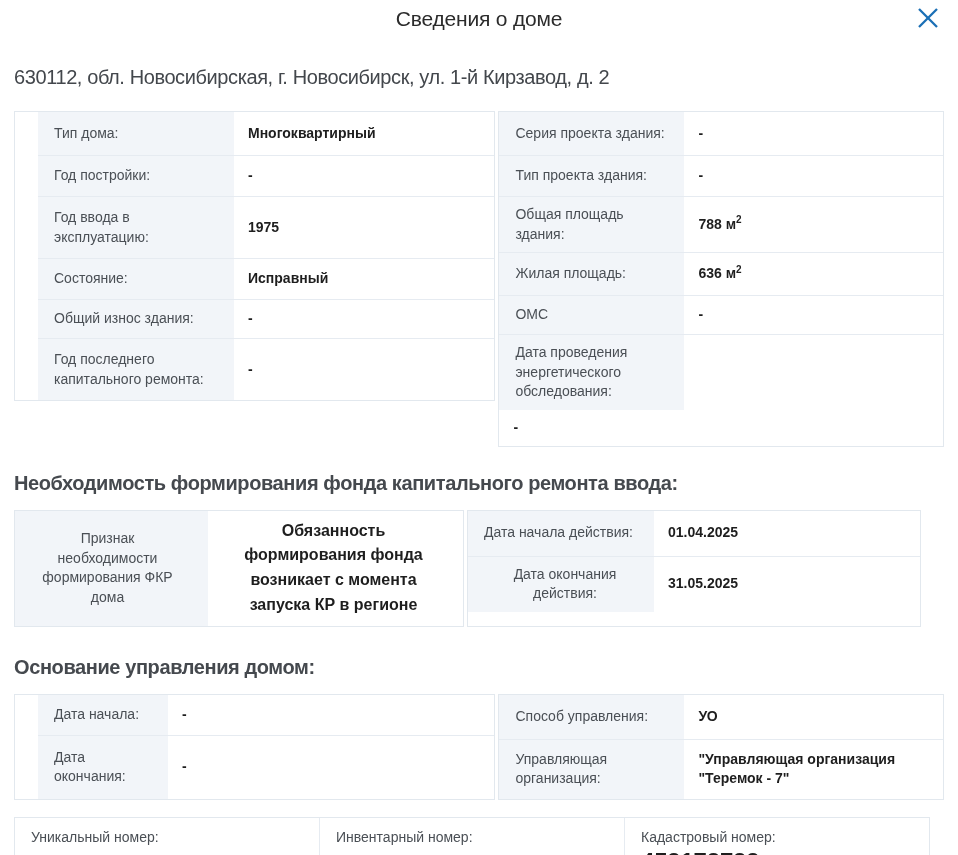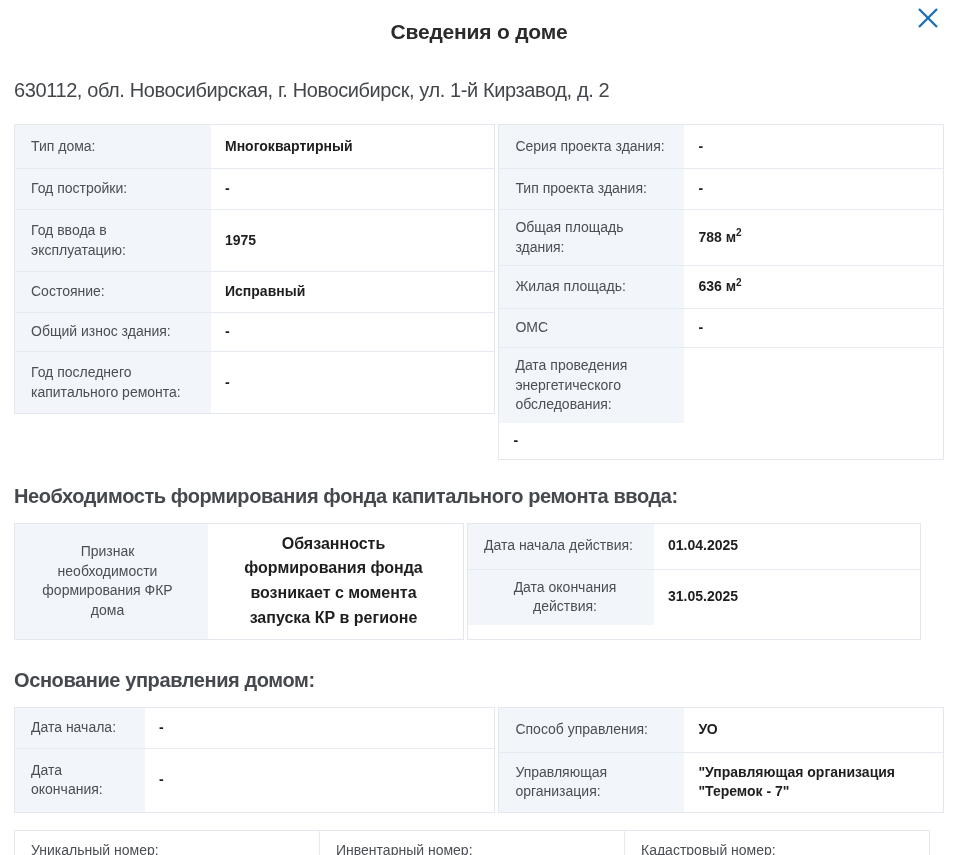--- a/index.html
+++ b/index.html
@@ -5,22 +5,22 @@
   * { box-sizing: border-box; margin: 0; padding: 0; }
   html, body { background: #ffffff; }
   body {
     width: 958px; min-height: 855px; position: relative;
     font-family: "Liberation Sans", "DejaVu Sans", sans-serif;
     color: #333; overflow: hidden;
   }
   .modal { padding: 0 14px; position: relative; }
 
   .modal-title {
-    text-align: center; padding-top: 20px;
-    font-size: 21px; font-weight: 700; color: #2b2b2b; letter-spacing: -0.2px;
+    text-align: center; padding-top: 7px;
+    font-size: 21px; font-weight: 400; color: #2b2b2b; letter-spacing: -0.2px;
   }
   .close-btn {
     position: absolute; top: 2px; right: 14px; width: 32px; height: 32px;
     background: none; border: none; cursor: pointer; padding: 3px;
   }
   .close-btn svg { display: block; }
 
   .address {
     margin-top: 35px; font-size: 20px; font-weight: 400;
     color: #43474c; letter-spacing: -0.4px;
@@ -30,21 +30,21 @@
     font-size: 20px; font-weight: 700; color: #45494e; letter-spacing: -0.4px;
   }
   .heading-fkr { margin-top: 25px; }
   .heading-mgmt { margin-top: 29px; }
 
   
   .dual { display: flex; gap: 3px; align-items: flex-start; }
   .dual-1 { margin-top: 22px; }
   .dual-3 { margin-top: 15px; }
   .half { border: 1px solid #e2e8ee; background: #fff; }
-  .half-left1, .half-left3 { width: 484px; }
+  .half-left1, .half-left3 { width: 484px; padding-left: 23px; }
   .half-right1, .half-right3 { width: 448px; }
 
   .trow { display: flex; align-items: stretch; border-bottom: 1px solid #e6ebf1; }
   .trow:last-child { border-bottom: none; }
   .lbl {
     background: #f2f5f9; color: #4a4f55; font-size: 14px; line-height: 1.4;
     display: flex; align-items: center; padding: 8px 24px 8px 16px; flex-shrink: 0;
   }
   .val {
     background: #fff; color: #1e1e1e; font-size: 14px; font-weight: 700; line-height: 1.4;

